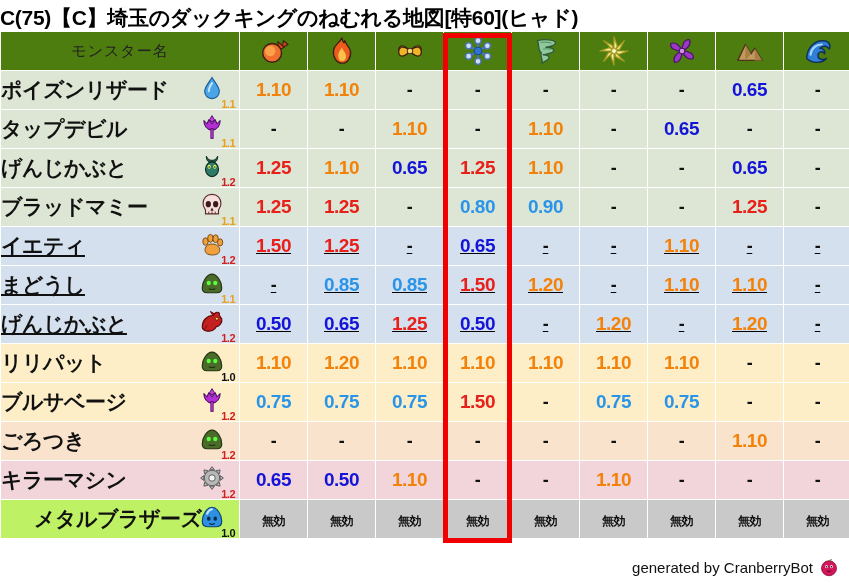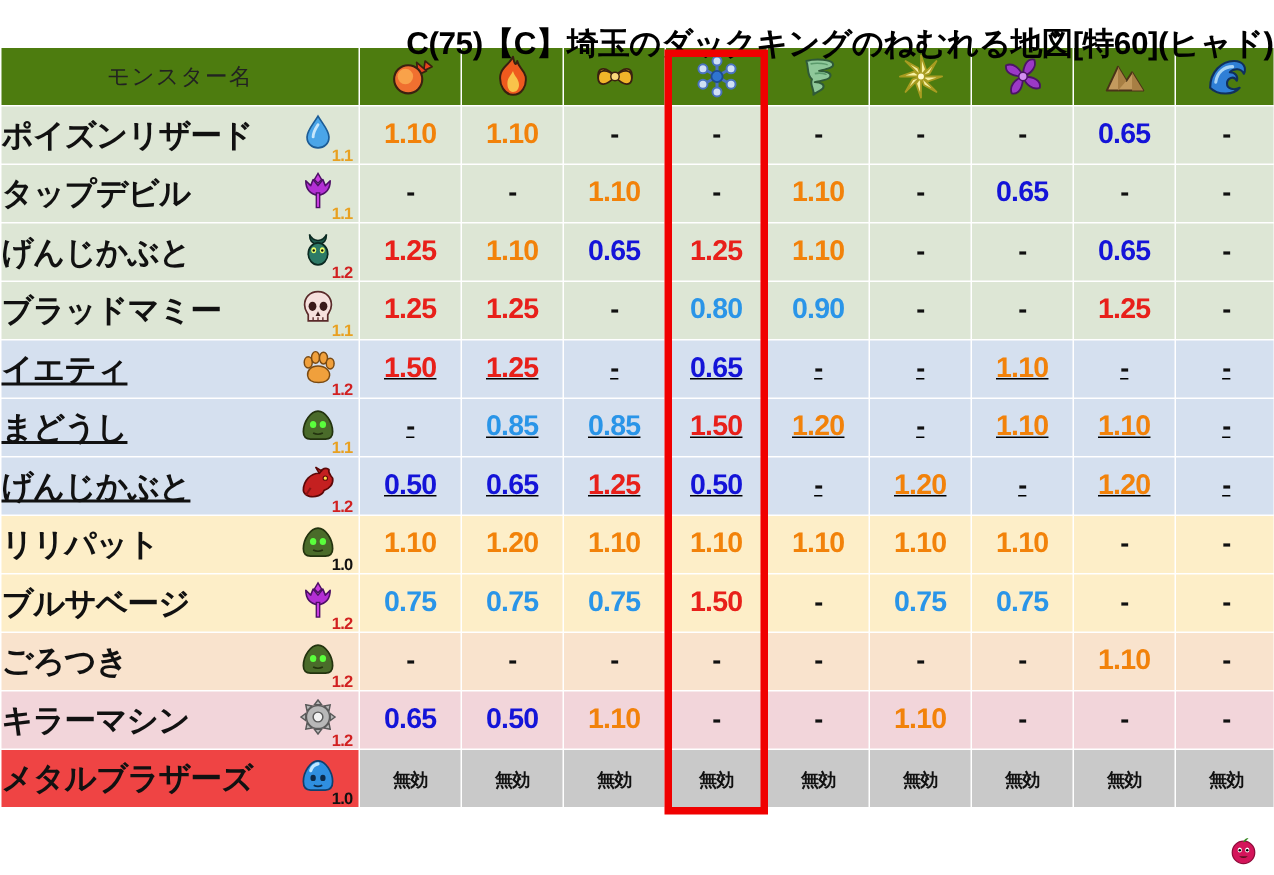--- a/index.html
+++ b/index.html
@@ -7,26 +7,26 @@
     width: 849px; height: 583px;
     background: #ffffff;
     font-family: "Liberation Sans", "DejaVu Sans", sans-serif;
     overflow: hidden;
   }
   #app { position: relative; width: 849px; height: 583px; background: #fff; }
 
   
   .title {
     width: 849px;
-    text-align: right;
+    text-align: left;
     font-size: 21px;
     font-weight: bold;
     color: #000;
     letter-spacing: -0.3px;
-    padding-top: 16px;
+    padding-top: 4px;
     height: 31px;
     line-height: 27px;
     white-space: nowrap;
   }
 
   
   table.grid {
     border-collapse: separate;
     border-spacing: 1px 1px;
     width: 849px;
@@ -88,21 +88,21 @@
   .dash { color: #111; font-size: 18px; font-weight: bold; }
 
   
   .tint-green  td { background: #dde6d5; }
   .tint-blue   td { background: #d5e0ef; text-decoration: underline; }
   .tint-cream  td { background: #fdeec8; }
   .tint-peach  td { background: #f9e3cd; }
   .tint-pink   td { background: #f2d5da; }
   .tint-gray   td { background: #c9c9c9; }
 
-  .tint-gray .name-cell { background: #ef4444; }
+  .tint-gray .name-cell { background: #bef264; padding-left: 33px; }
   .muko { color: #111; font-size: 12px; font-weight: bold; }
 
   
   .v-red   { color: #e8201a; }
   .v-org   { color: #f2820a; }
   .v-dblue { color: #1414d8; }
   .v-lblue { color: #2a95e8; }
 
   
   .ver-red { color: #d12020; }
@@ -476,20 +476,21 @@
           <td class="val-cell"><span class="muko">無効</span></td>
           <td class="val-cell"><span class="muko">無効</span></td>
           <td class="val-cell"><span class="muko">無効</span></td>
         </tr>
       </tbody>
   </table>
 
   <div class="hl-box"></div>
 
   <div class="footer">
+    <span>generated by CranberryBot</span>
     <span class="footer-icon">
       <svg viewBox="0 0 24 24" width="20" height="20">
         <circle cx="12" cy="13.5" r="9" fill="#d4145a"></circle>
         <circle cx="12" cy="13.5" r="9" fill="none" stroke="#8e0c3a" stroke-width="1"></circle>
         <path d="M12 5 Q13 2 16 2 Q14 5 12 5.5 Z" fill="#3a8a25"></path>
         <ellipse cx="9" cy="11.5" rx="1.7" ry="2" fill="#fff"></ellipse>
         <ellipse cx="15" cy="11.5" rx="1.7" ry="2" fill="#fff"></ellipse>
         <circle cx="9" cy="11.7" r="1" fill="#000"></circle>
         <circle cx="15" cy="11.7" r="1" fill="#000"></circle>
         <path d="M8.5 16.5 Q12 19.5 15.5 16.5 Z" fill="#5a1020"></path>

